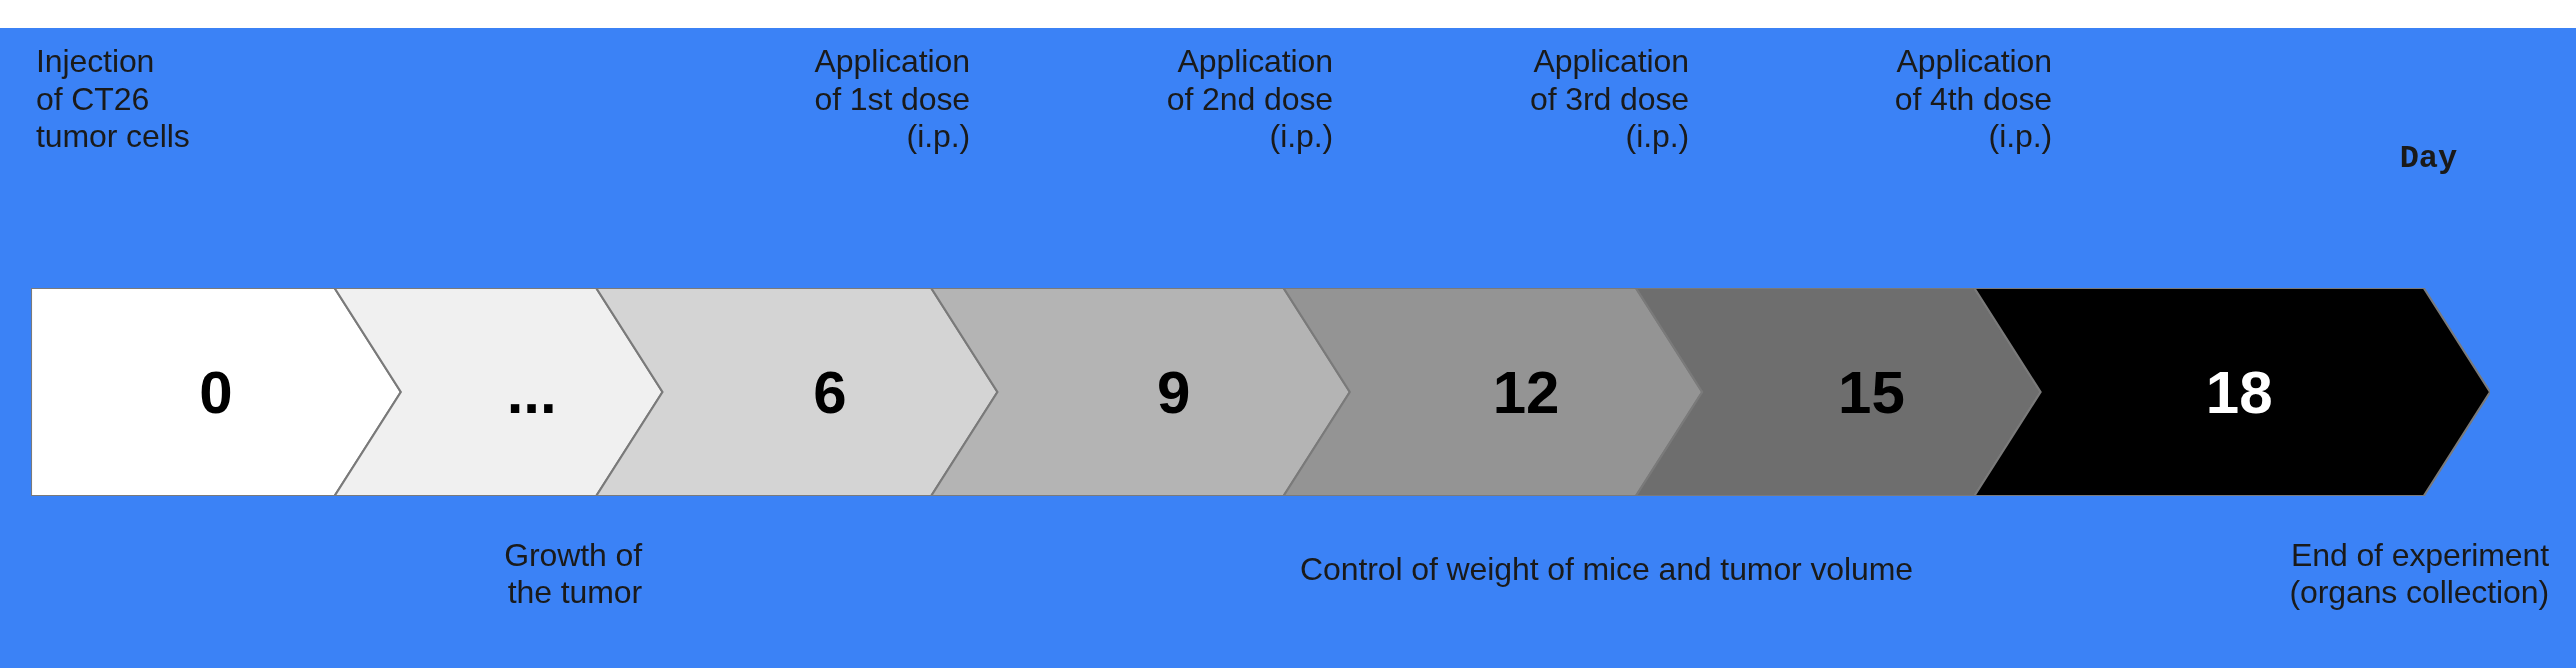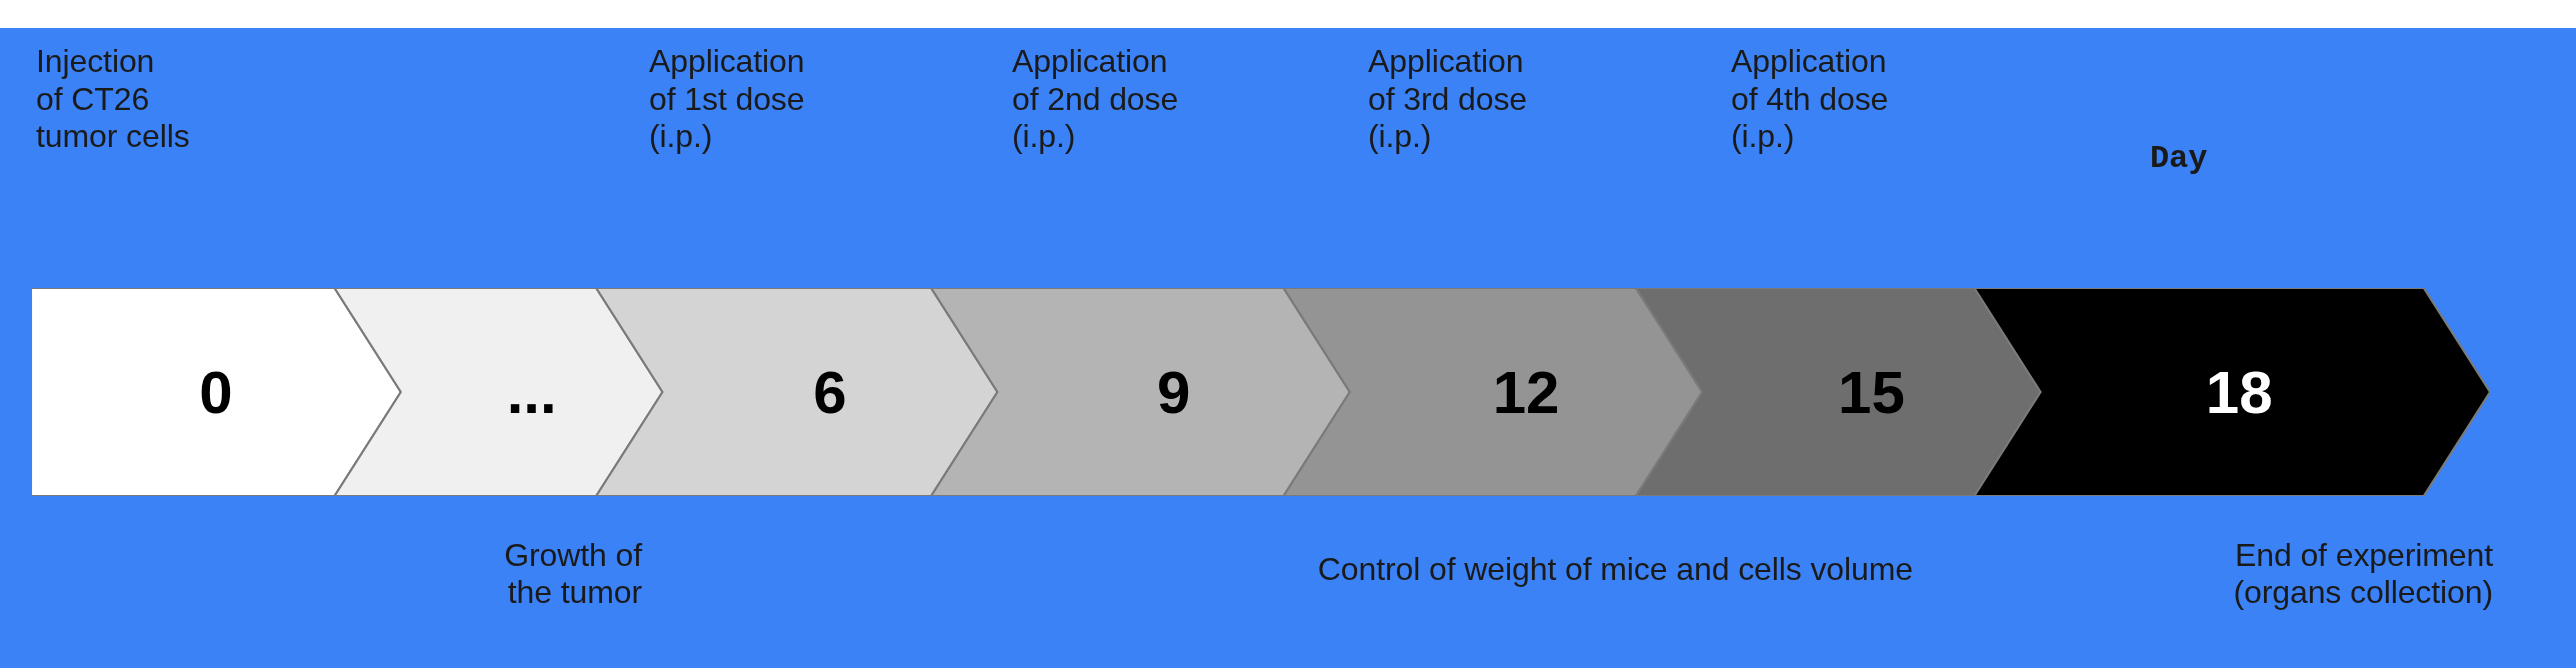--- a/index.html
+++ b/index.html
@@ -23,21 +23,21 @@
   
   .top-label {
     position: absolute;
     font-size: 32px;
     line-height: 1.17;
     color: #1a1a1a;
     white-space: pre-line;
     letter-spacing: -0.1px;
   }
   .top-label.left-align { text-align: left; }
-  .top-label.center-align { text-align: left; }
+  .top-label.center-align { text-align: right; }
   .top-label.bold { font-weight: bold; }
 
   
   #band {
     position: absolute;
     left: 31px;
     top: 260px;
     width: 2459px;
     height: 208px;
   }
@@ -98,19 +98,19 @@
         <polygon points="2300,0 2785,0 2880,149 2785,298 2300,298 2395,149" fill="#6e6e6e" stroke="#7a7a7a" stroke-width="3"></polygon>
         <text x="2637.5" y="149" text-anchor="middle" dominant-baseline="central" fill="#000000" class="seg-num">15</text>
         <polygon points="2785,0 3429,0 3524,149 3429,298 2785,298 2880,149" fill="#000000" stroke="#7a7a7a" stroke-width="3"></polygon>
         <text x="3164.5" y="149" text-anchor="middle" dominant-baseline="central" fill="#ffffff" class="seg-num">18</text>
       </svg>
   </div>
 
   <div id="bottom-captions">
       <div class="bottom-caption" style="left: 279px; top: 509px; width: 363px;">Growth of
 the tumor</div>
-      <div class="bottom-caption" style="left: 817px; top: 523px; width: 1096px;">Control of weight of mice and cells volume</div>
-      <div class="bottom-caption" style="left: 1928px; top: 509px; width: 565px;">End of experiment
+      <div class="bottom-caption" style="left: 817px; top: 523px; width: 1096px;">Control of weight of mice and tumor volume</div>
+      <div class="bottom-caption" style="left: 1984px; top: 509px; width: 565px;">End of experiment
 (organs collection)</div>
     </div>
 
 </div>
 
 
 </body></html>

